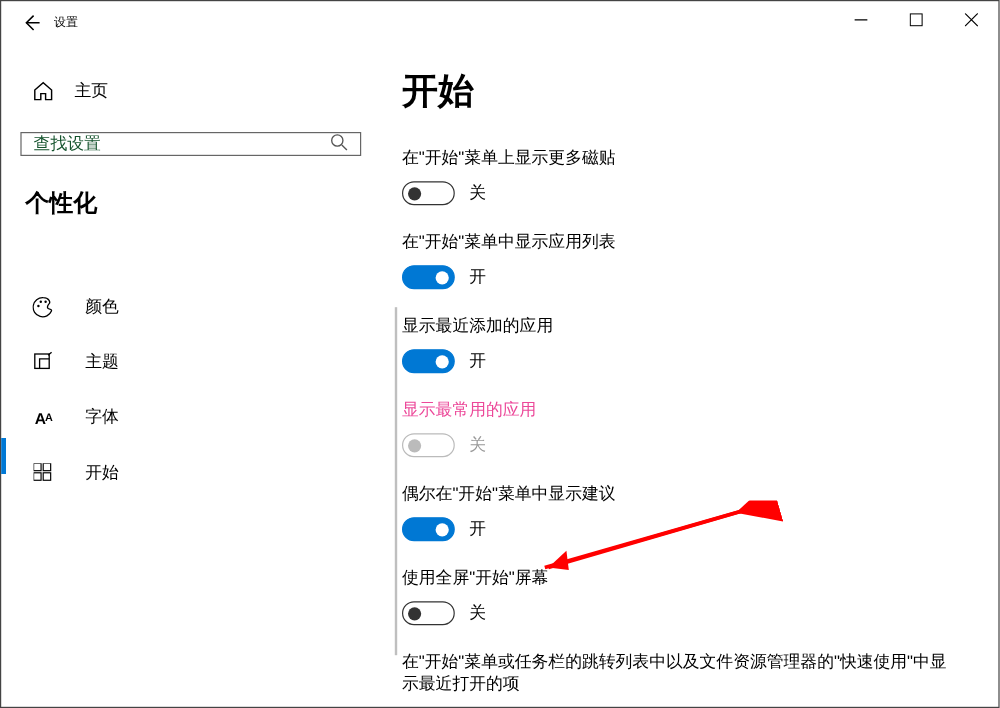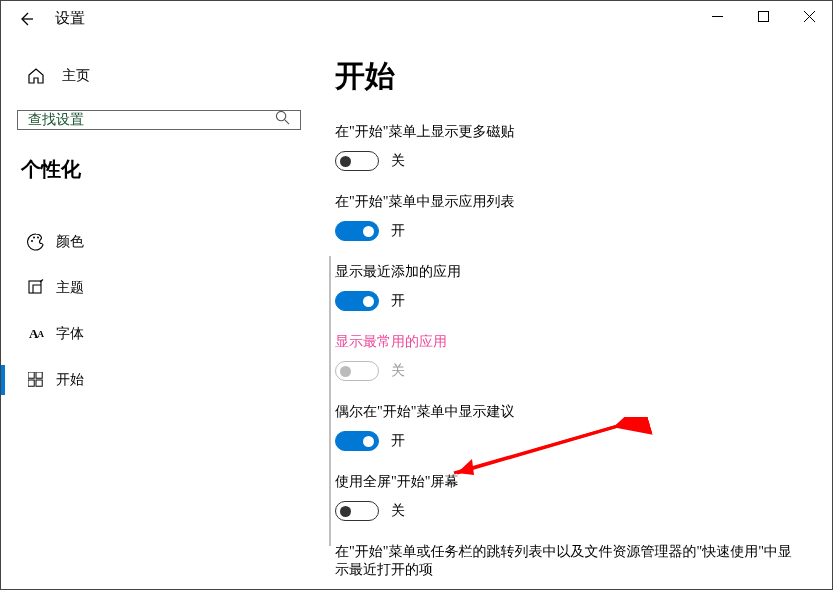--- a/index.html
+++ b/index.html
@@ -20,39 +20,38 @@
     display: flex;
     align-items: center;
     padding-left: 10px;
   }
   .titlebar .back {
     width: 30px; height: 30px;
     display:flex;align-items:center;justify-content:center;
     font-size:16px;
   }
   .titlebar .title {
-    margin-left: 14px;
-    font-size: 15px;
+    margin-left: 4px;
+    font-size: 10px;
   }
   .win-controls {
     position:absolute;
     top:0; right:0;
     display:flex;
   }
   .win-controls div {
     width: 46px; height: 30px;
     display:flex;align-items:center;justify-content:center;
     font-size:12px;
   }
   .win-controls svg { width:11px; height:11px; }
   
   .layout {
     display:flex;
     height: calc(100% - 35px);
-    font-family: Liberation Serif, serif;
   }
   .sidebar {
     width: 308px;
     padding-left: 16px;
     padding-right: 8px;
     padding-top: 22px;
     position:relative;
   }
   .home-row {
     display:flex;
@@ -76,24 +75,24 @@
     margin-top: 26px;
     font-weight: bold;
     font-size: 20px;
     padding-left: 4px;
   }
   .nav-list {
     margin-top: 36px;
   }
   .nav-item {
     display:flex;
-    align-items:center;
+    align-items:flex-end;
     height: 46px;
     padding-left: 10px;
-    gap: 11px;
+    gap: 26px;
     font-size: 14px;
     position:relative;
   }
   .nav-item.active::before {
     content:"";
     position:absolute;
     left:-16px;
     top:8px;
     bottom:8px;
     width:4px;

